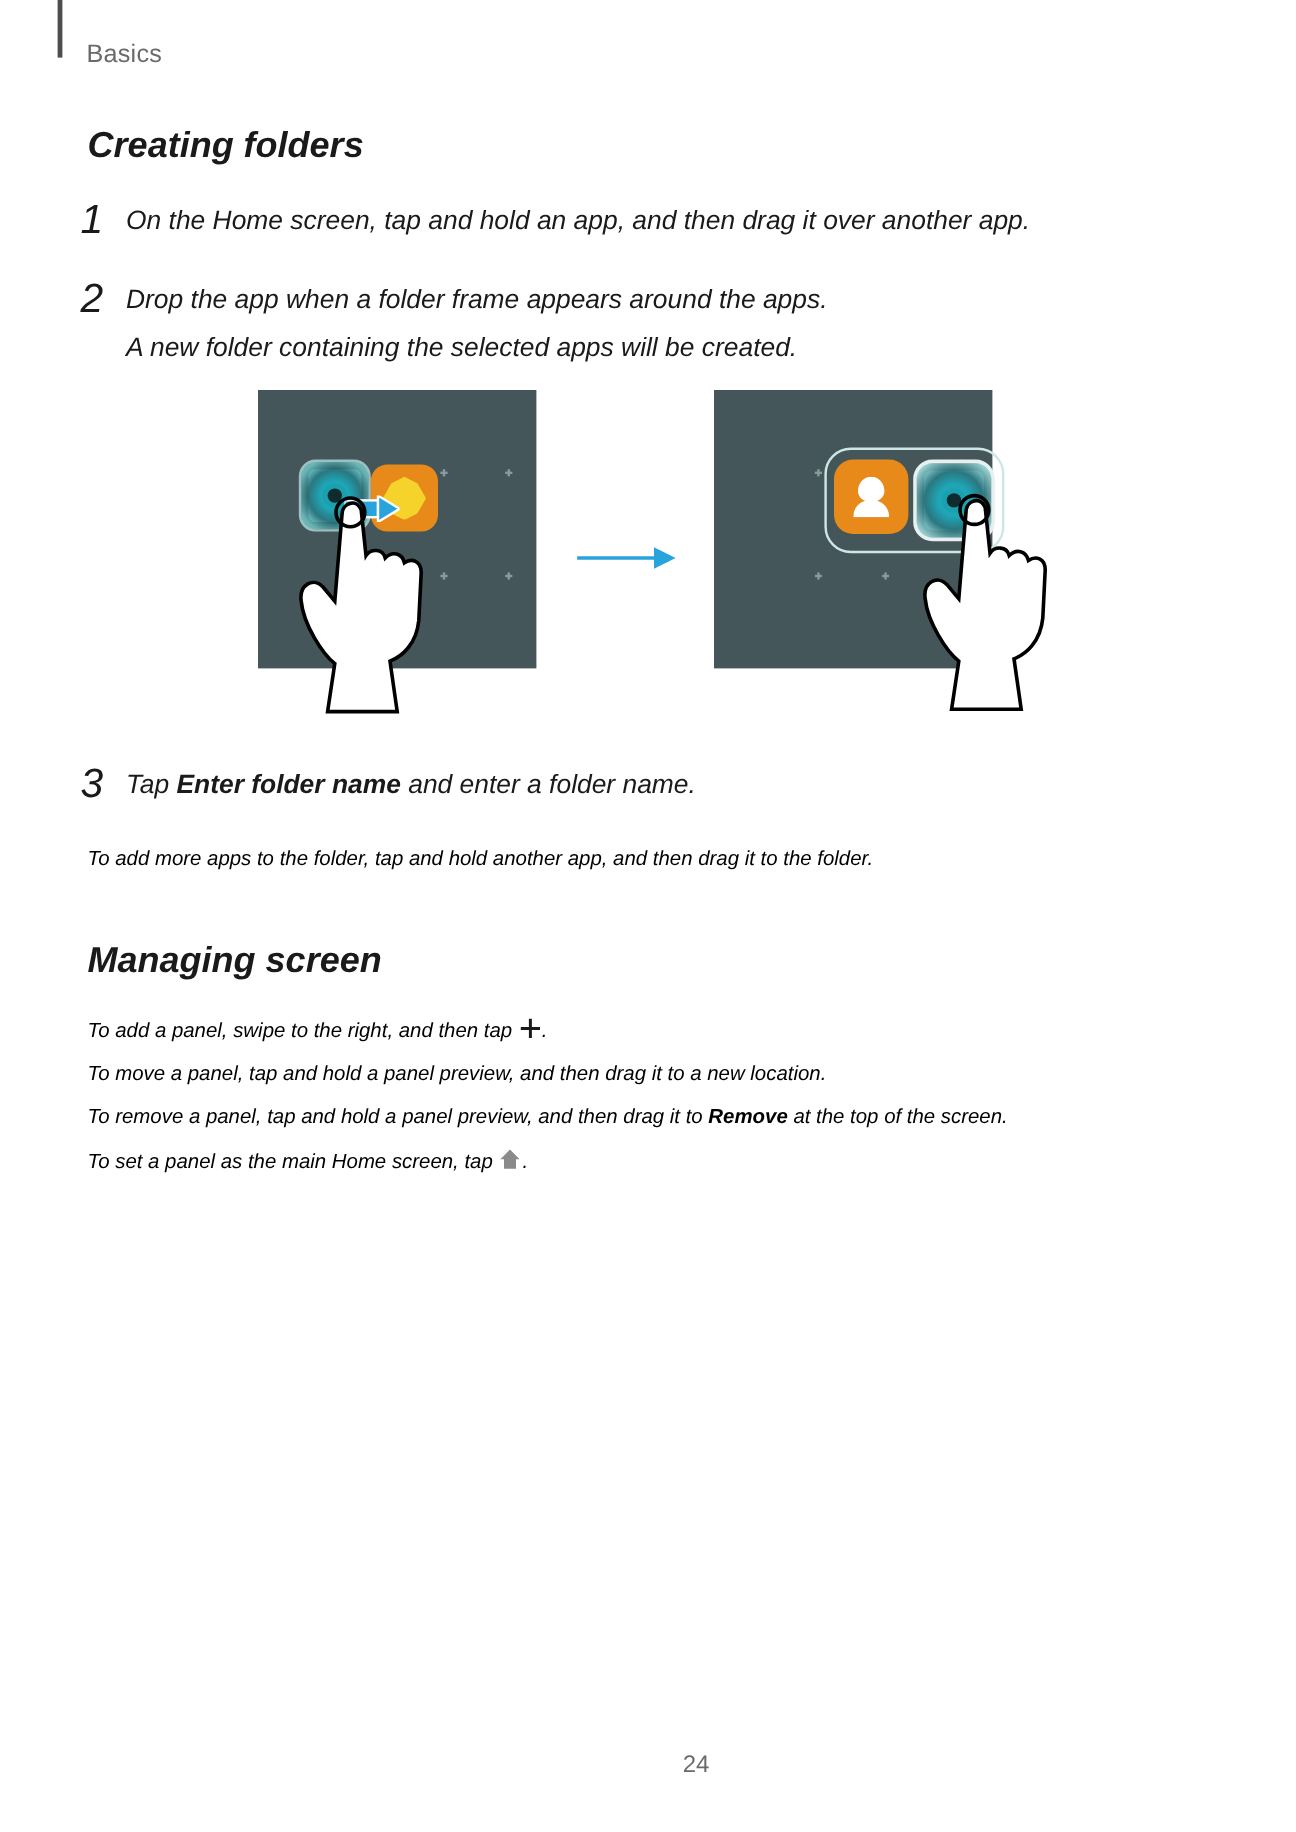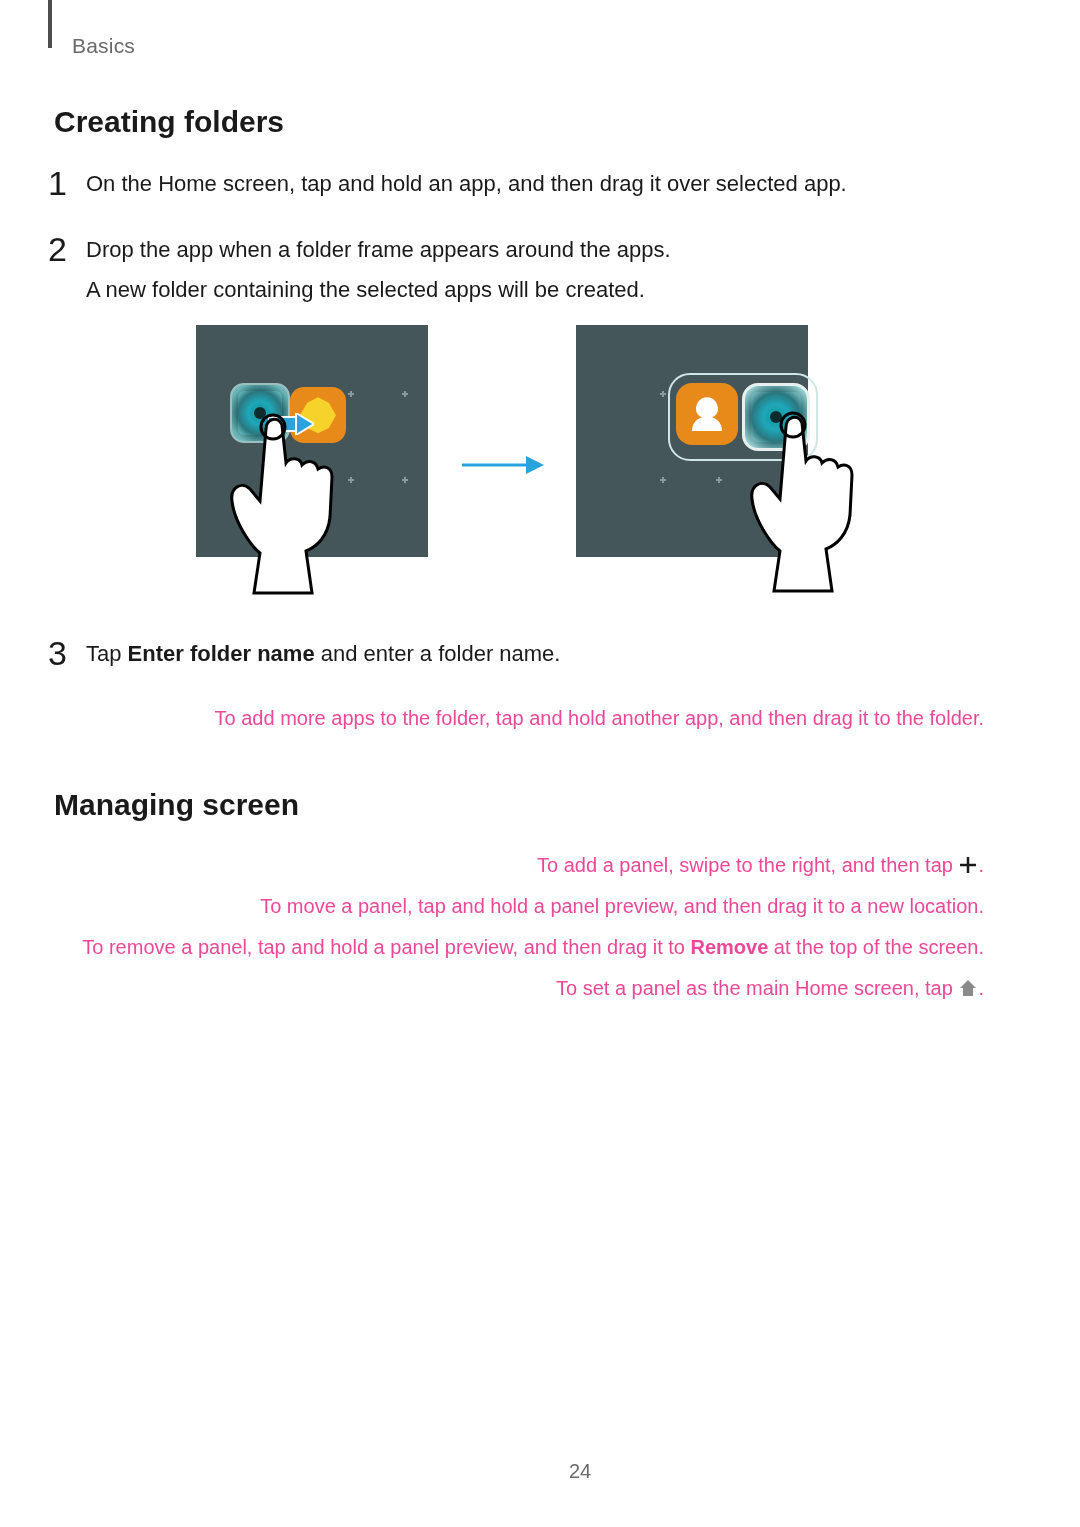--- a/index.html
+++ b/index.html
@@ -29,23 +29,24 @@
   .breadcrumb {
     position: absolute;
     left: 72px;
     top: 34px;
     font-size: 21px;
     color: #6a6a6a;
     letter-spacing: 0.2px;
   }
   .content {
     position: absolute;
-    left: 54px;
+    left: 73px;
     top: 105px;
     width: 930px;
+    font-style: italic;
   }
   h2.section {
     margin: 0 0 28px 0;
     font-size: 30px;
     font-weight: 700;
     color: #1a1a1a;
   }
   h2.section.second {
     margin-top: 54px;
   }
@@ -66,25 +67,24 @@
     position: absolute;
     left: -6px;
     top: -10px;
     font-size: 34px;
     font-weight: 400;
     color: #1a1a1a;
     font-family: "Segoe UI Light", "Helvetica Neue", Arial, sans-serif;
   }
   .numlist > li p { margin: 0 0 6px 0; }
   .para {
-    font-size: 20px;
+    font-size: 17px;
     line-height: 1.55;
     margin: 0 0 10px 0;
-    color: #ec4899;
-    text-align: right;
+    color: #000000;
   }
   .bold { font-weight: 700; }
   .figure-row {
     display: flex;
     align-items: center;
     justify-content: flex-start;
     gap: 32px;
     margin: 18px 0 18px 110px;
   }
   .screen {
@@ -230,21 +230,21 @@
   <div class="breadcrumb">Basics</div>
 
   <div class="content">
 
     <h2 class="section">Creating folders</h2>
 
     <ol class="numlist">
 
       <li>
         <span class="num">1</span>
-        <p>On the Home screen, tap and hold an app, and then drag it over selected app.</p>
+        <p>On the Home screen, tap and hold an app, and then drag it over another app.</p>
       </li>
 
       <li>
         <span class="num">2</span>
         <p>Drop the app when a folder frame appears around the apps.</p>
         <p>A new folder containing the selected apps will be created.</p>
 
         <div class="figure-row">
 
           <div style="position:relative; width:232px; height:280px;">

